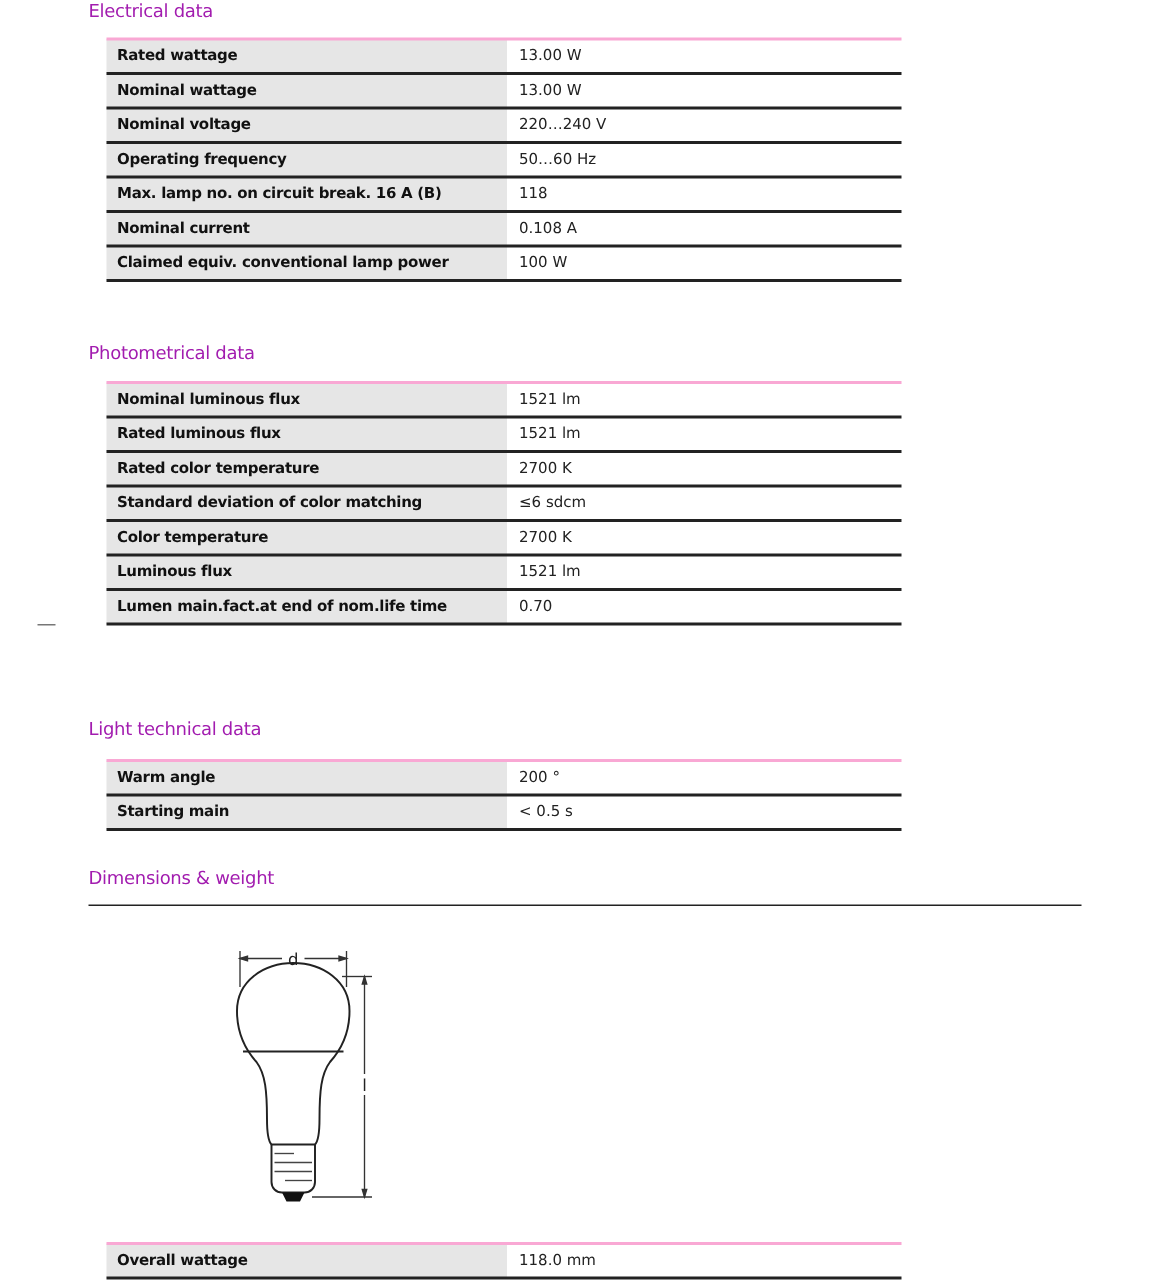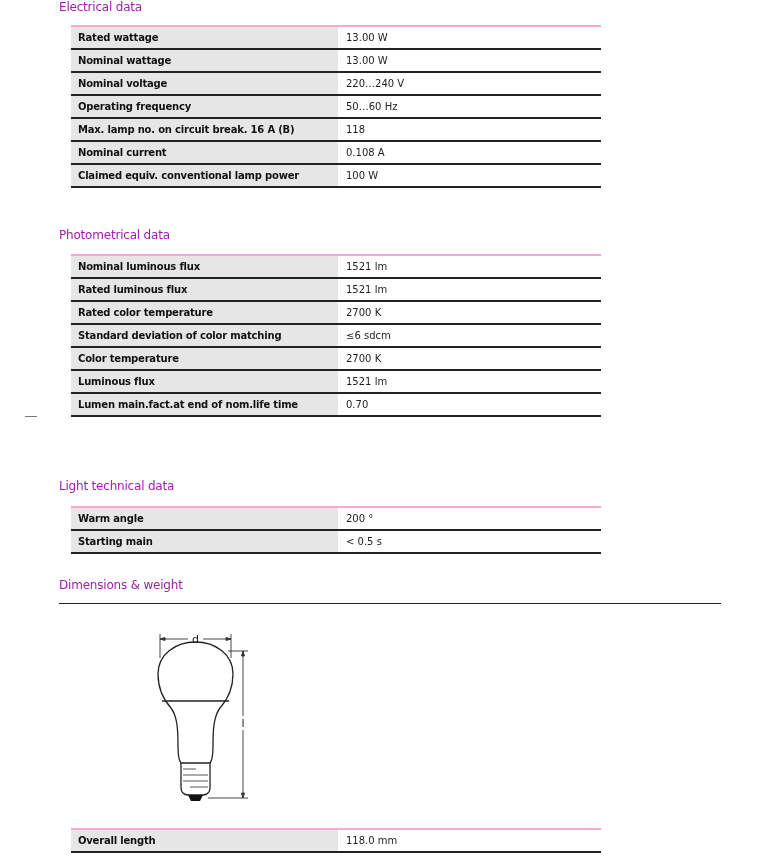--- a/index.html
+++ b/index.html
@@ -159,17 +159,17 @@
     <line x1="33" y1="147" x2="58" y2="147"></line>
     <line x1="33" y1="153" x2="58" y2="153"></line>
     <line x1="40" y1="159" x2="58" y2="159"></line>
   </g>
   <path d="M38,167 L53,167 L50,173 L41,173 Z" fill="#111"></path>
 </svg>
 
 <table class="spec-table" style="top:828px;">
   <tbody>
     <tr>
-        <td class="label">Overall length</td>
+        <td class="label">Overall wattage</td>
         <td class="value">118.0 mm</td>
       </tr>
   </tbody>
 </table>
 
 </body></html>

